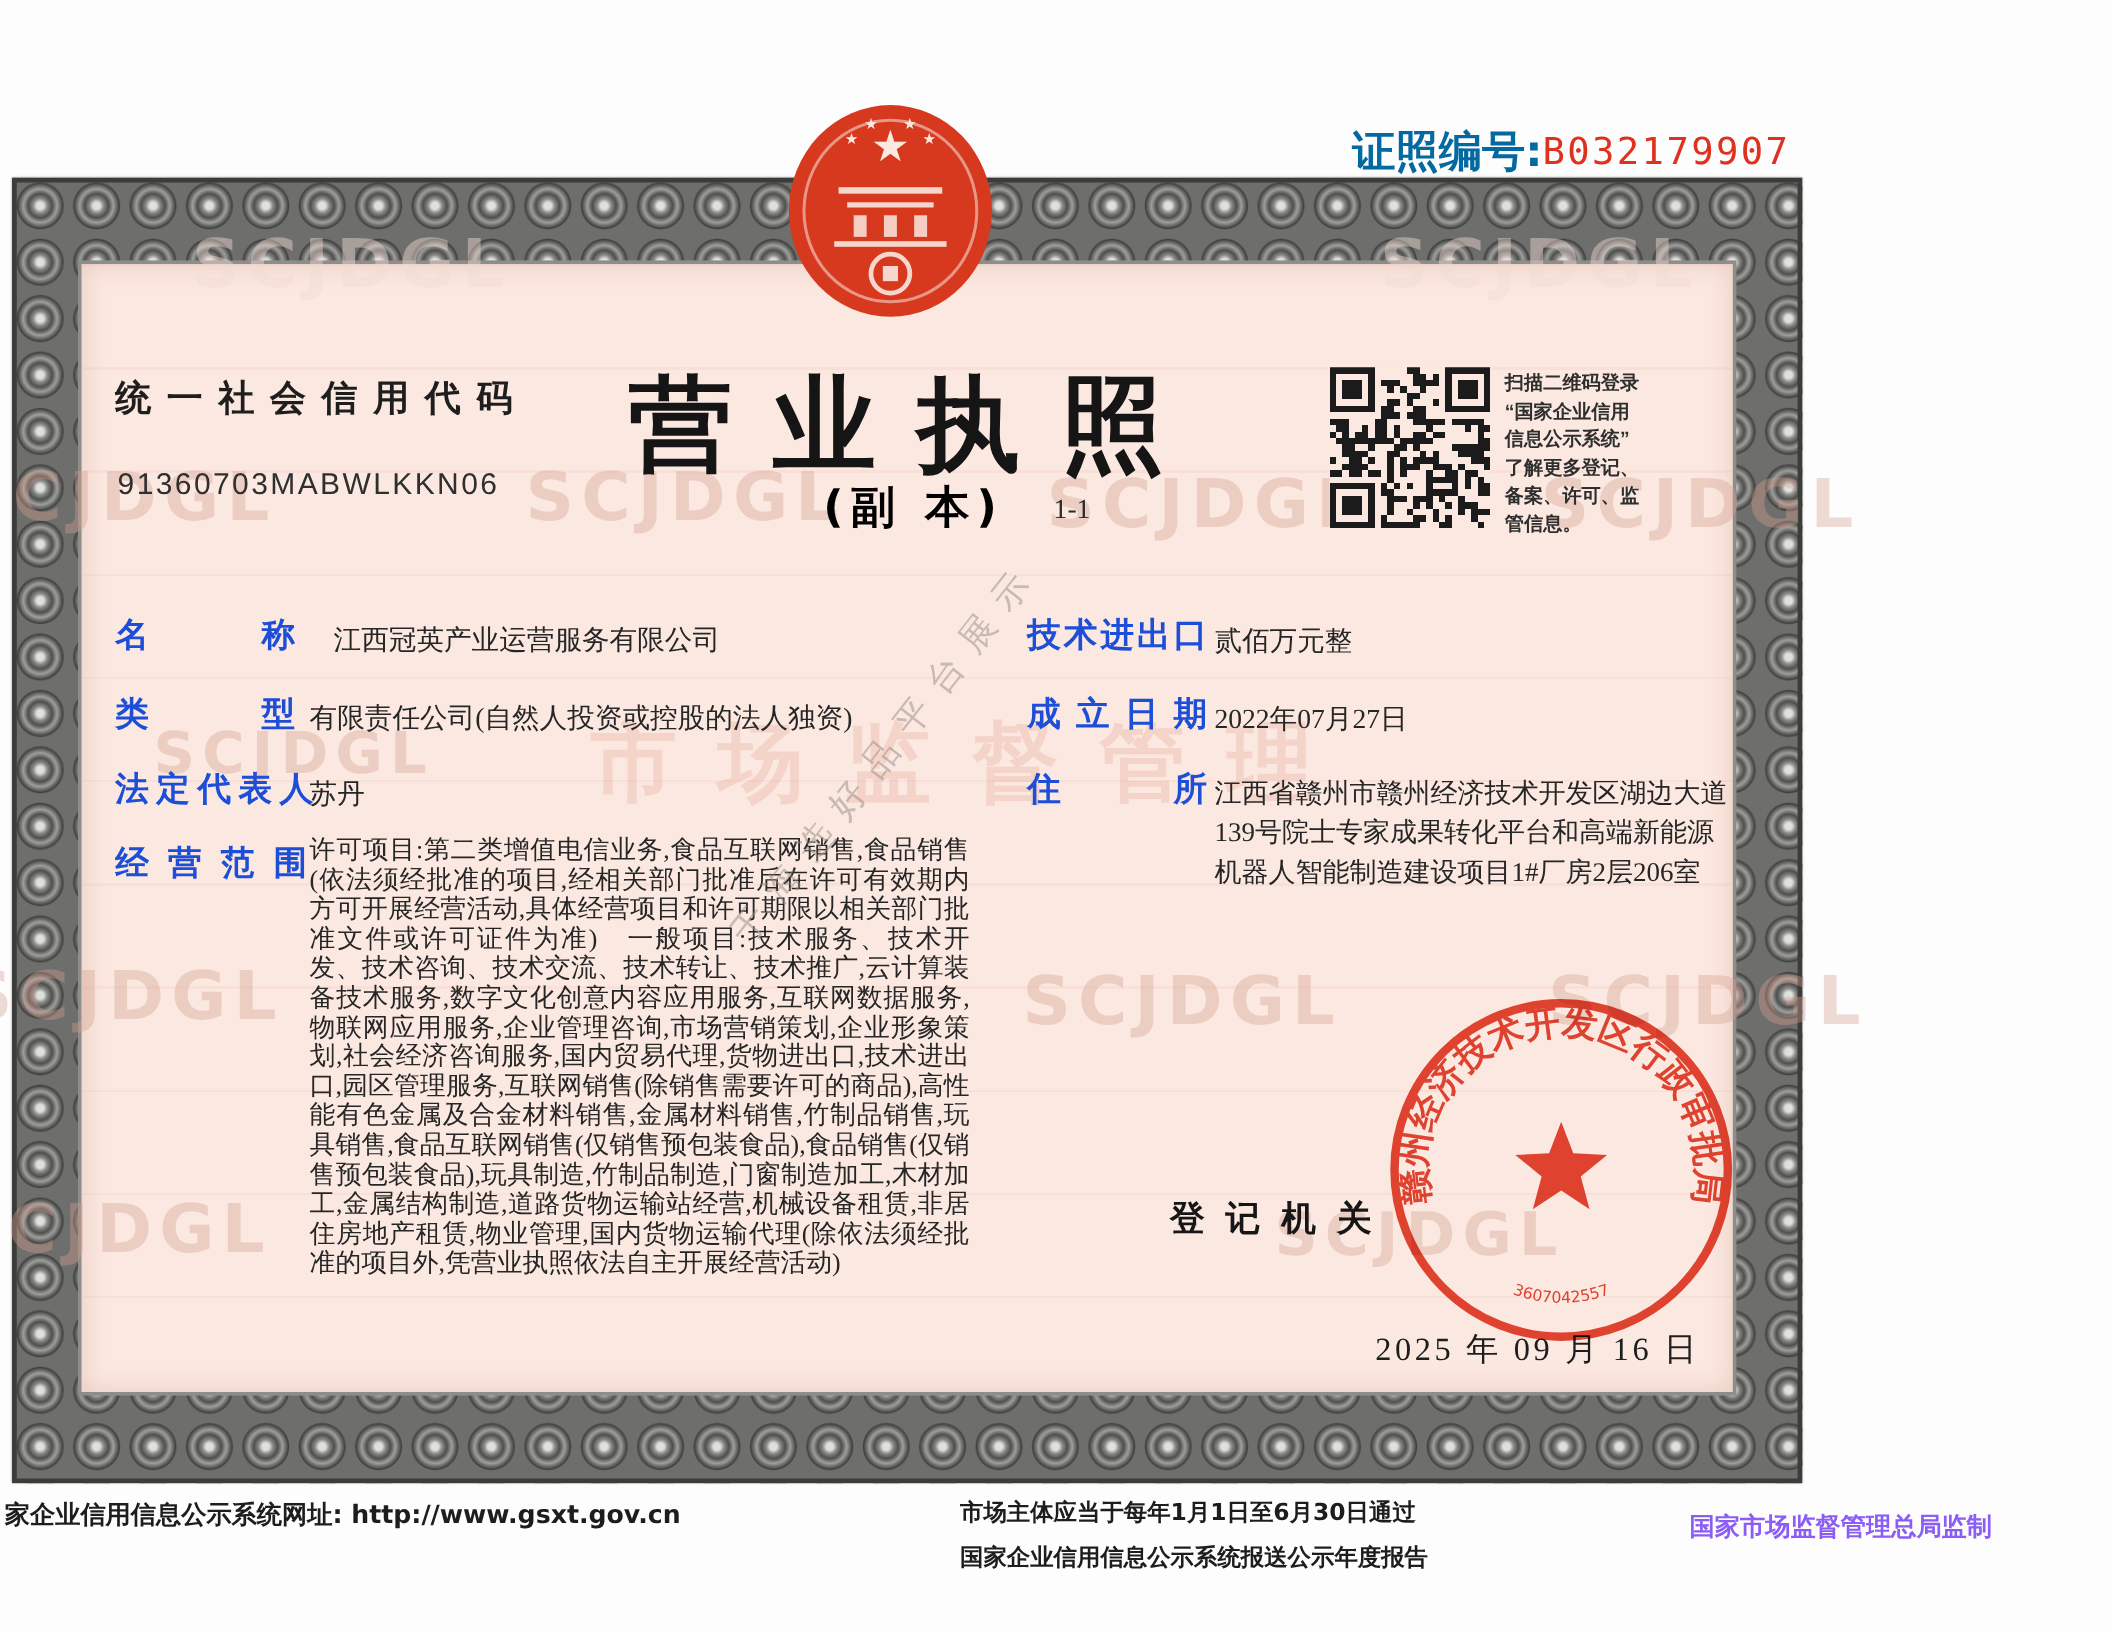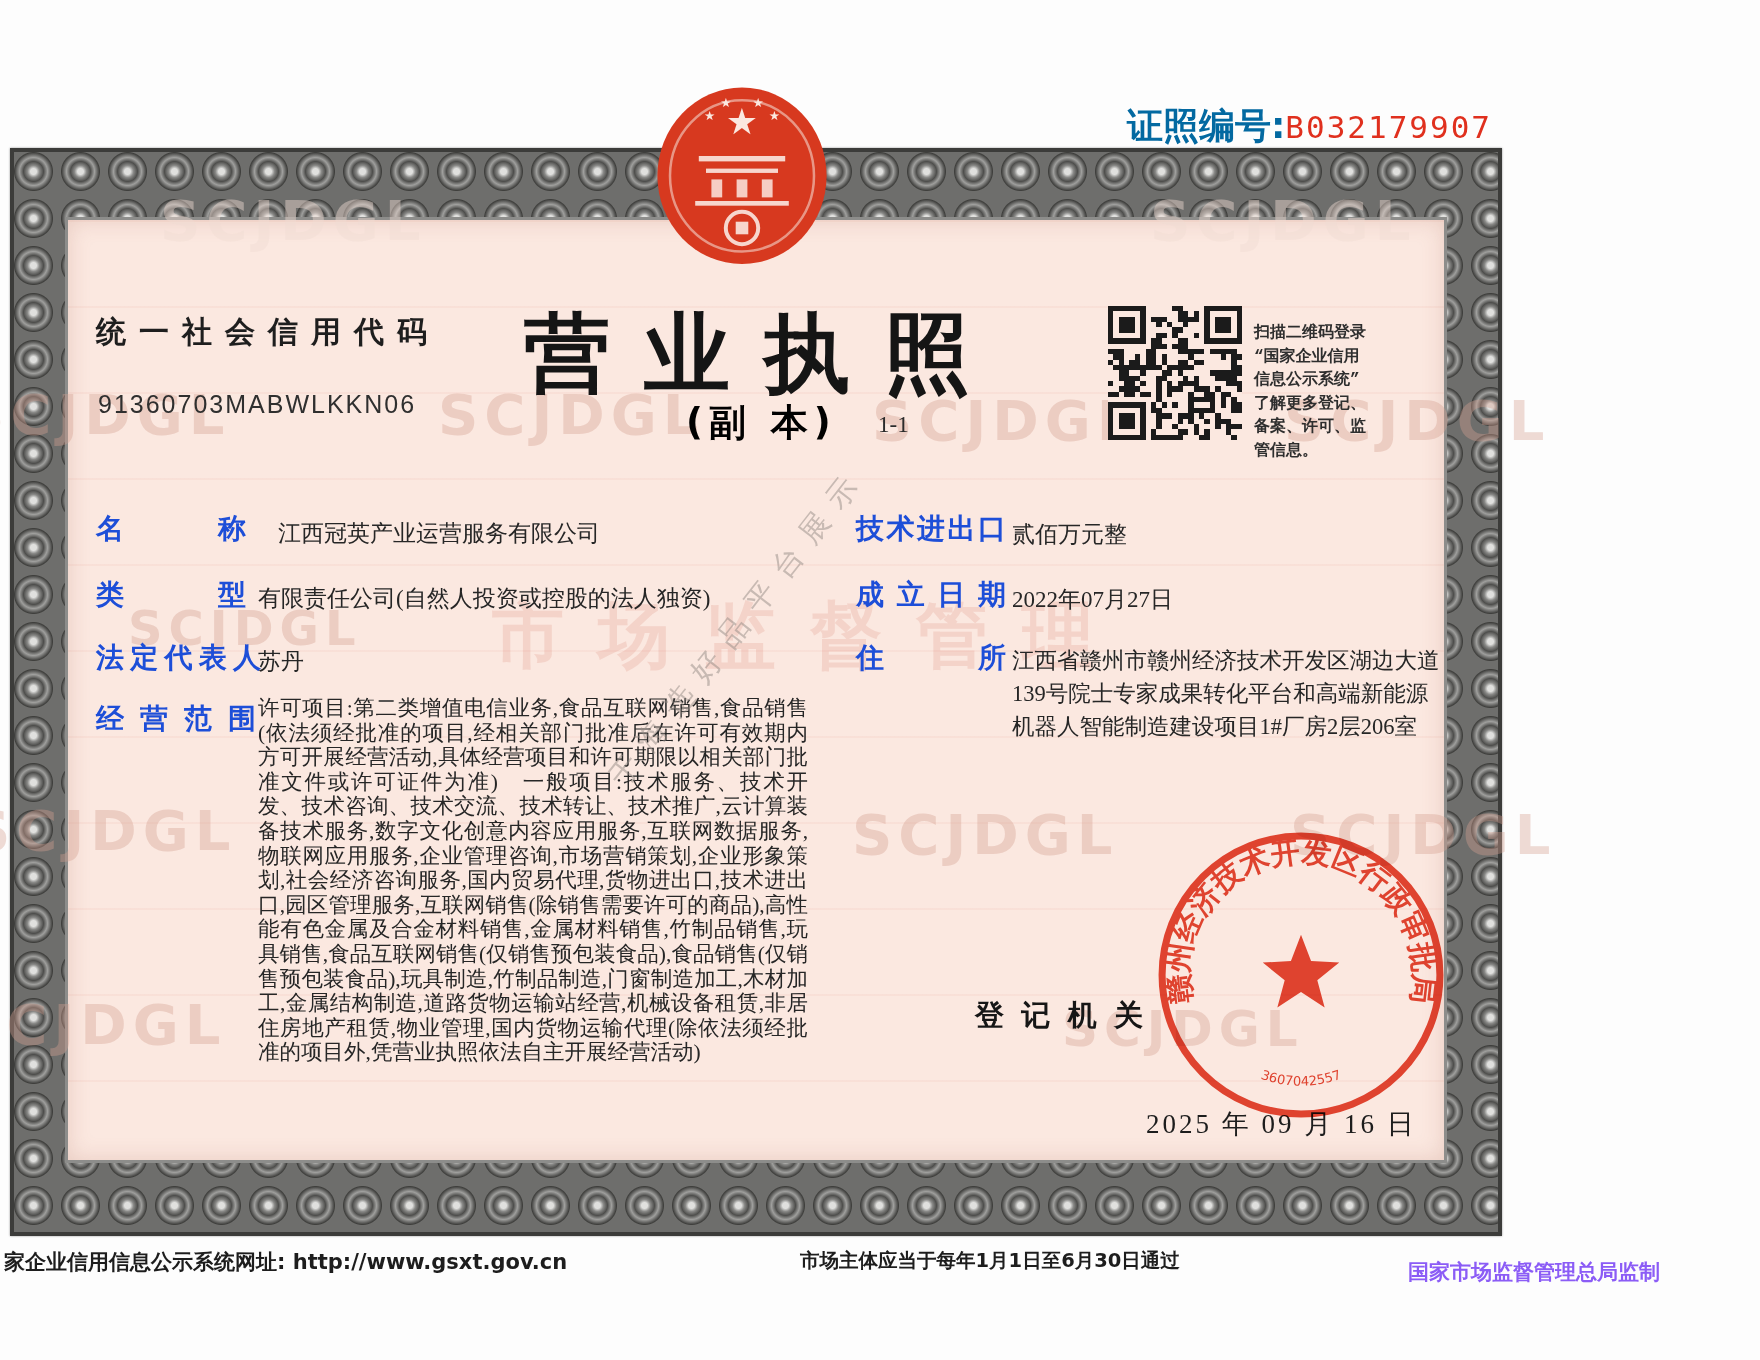--- a/index.html
+++ b/index.html
@@ -45,22 +45,22 @@
       font-family:Liberation Sans, sans-serif;font-size:25px;letter-spacing:2px;color:#2f2f2f;}
   .title{position:absolute;left:524px;top:296px;z-index:3;white-space:nowrap;
       font-family:"DejaVu Sans","Liberation Sans",sans-serif;font-weight:900;font-size:86px;
       letter-spacing:34px;color:#151515;}
   .subtitle{position:absolute;left:686px;top:398px;z-index:3;white-space:nowrap;
       font-family:"DejaVu Sans",sans-serif;font-weight:800;font-size:37px;letter-spacing:6px;color:#000000;}
   .copy-no{position:absolute;left:878px;top:412px;z-index:3;font-size:23px;color:#2b2b2b;}
 
   
   .qr{position:absolute;left:1108px;top:306px;width:134px;height:134px;z-index:3;background:#fbe8e0;}
-  .qr-caption{position:absolute;left:1254px;top:322px;width:170px;z-index:3;
-      font-family:Liberation Mono, monospace;font-weight:700;font-size:16px;
+  .qr-caption{position:absolute;left:1254px;top:308px;width:170px;z-index:3;
+      font-family:Liberation Sans, sans-serif;font-weight:700;font-size:16px;
       line-height:23.5px;color:#2e2e2e;}
 
   
   .flabel{position:absolute;z-index:3;font-family:Liberation Sans, sans-serif;
       font-weight:800;font-size:28px;color:#1d4ed8;text-align:justify;text-align-last:justify;}
   .fvalue{position:absolute;z-index:3;font-size:23px;color:#262626;white-space:nowrap;}
   .scope{position:absolute;left:258px;top:696px;width:550px;z-index:3;font-size:21.5px;
       line-height:24.6px;color:#262626;text-align:justify;white-space:normal;}
   .addr{white-space:pre-line;line-height:33px;font-size:22.5px;width:500px;}
 
@@ -407,16 +407,17 @@
       </text>
       <text font-family="'DejaVu Sans',sans-serif" font-size="13" fill="#e0351f">
         <textPath href="#sealCodeArc" startOffset="50%" text-anchor="middle">3607042557</textPath>
       </text>
     </svg>
   </div>
 
   <div class="footer-left">家企业信用信息公示系统网址:  http://www.gsxt.gov.cn</div>
   <div class="footer-center">
     <div>市场主体应当于每年1月1日至6月30日通过</div>
+    <div>国家企业信用信息公示系统报送公示年度报告</div>
   </div>
   <div class="footer-right">国家市场监督管理总局监制</div>
 
 </div>
 
 </body></html>

